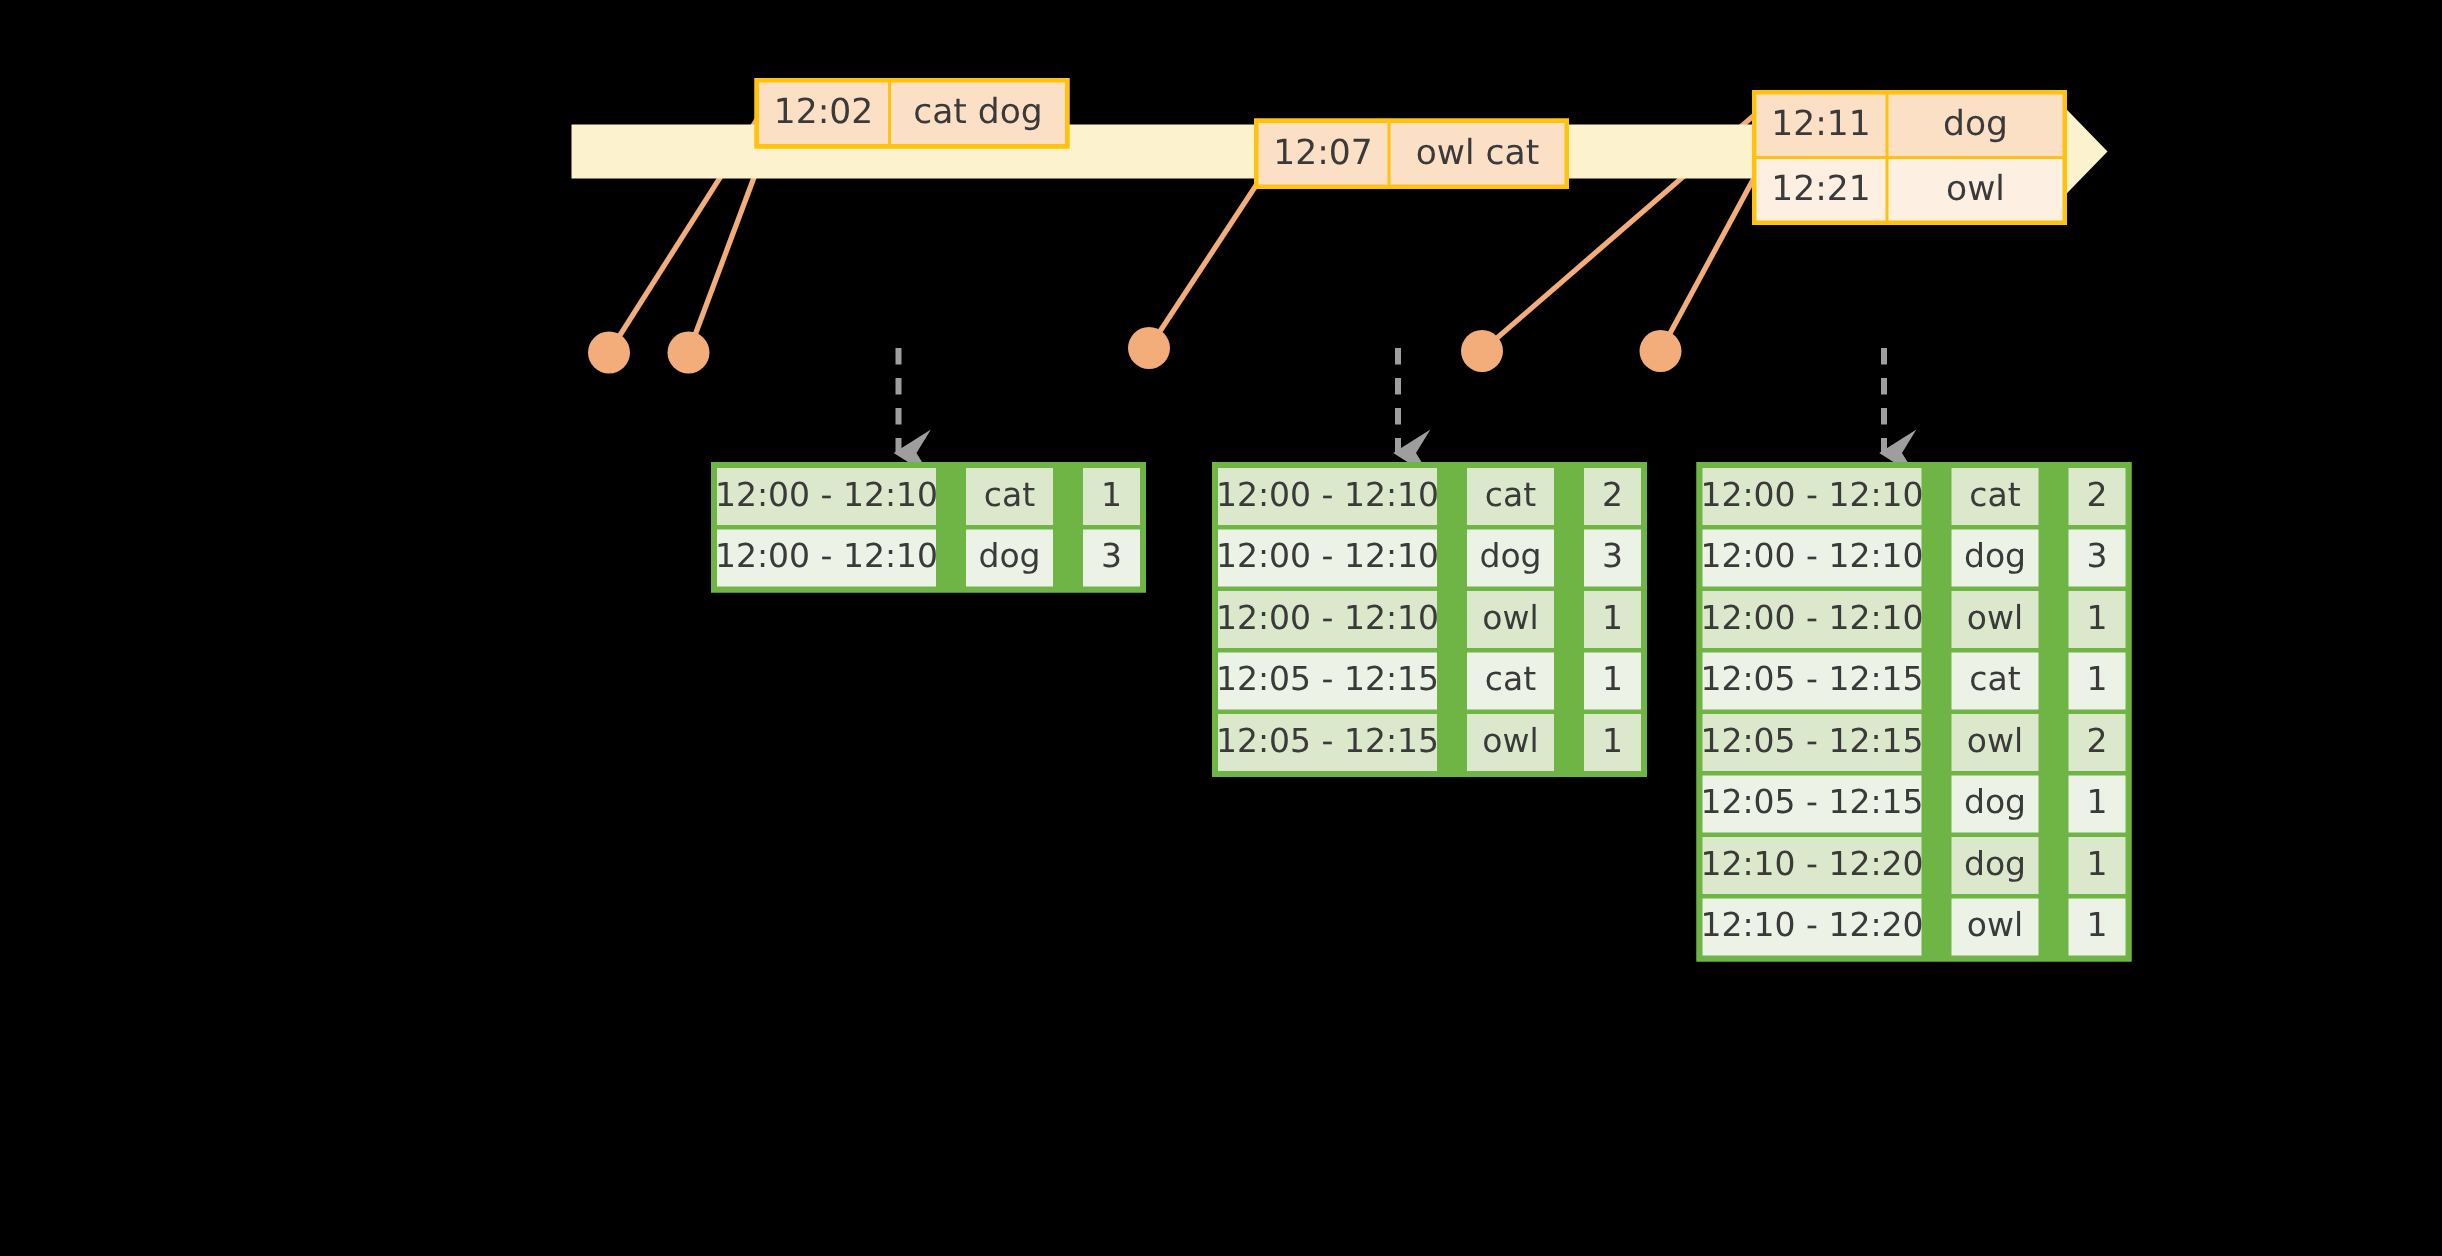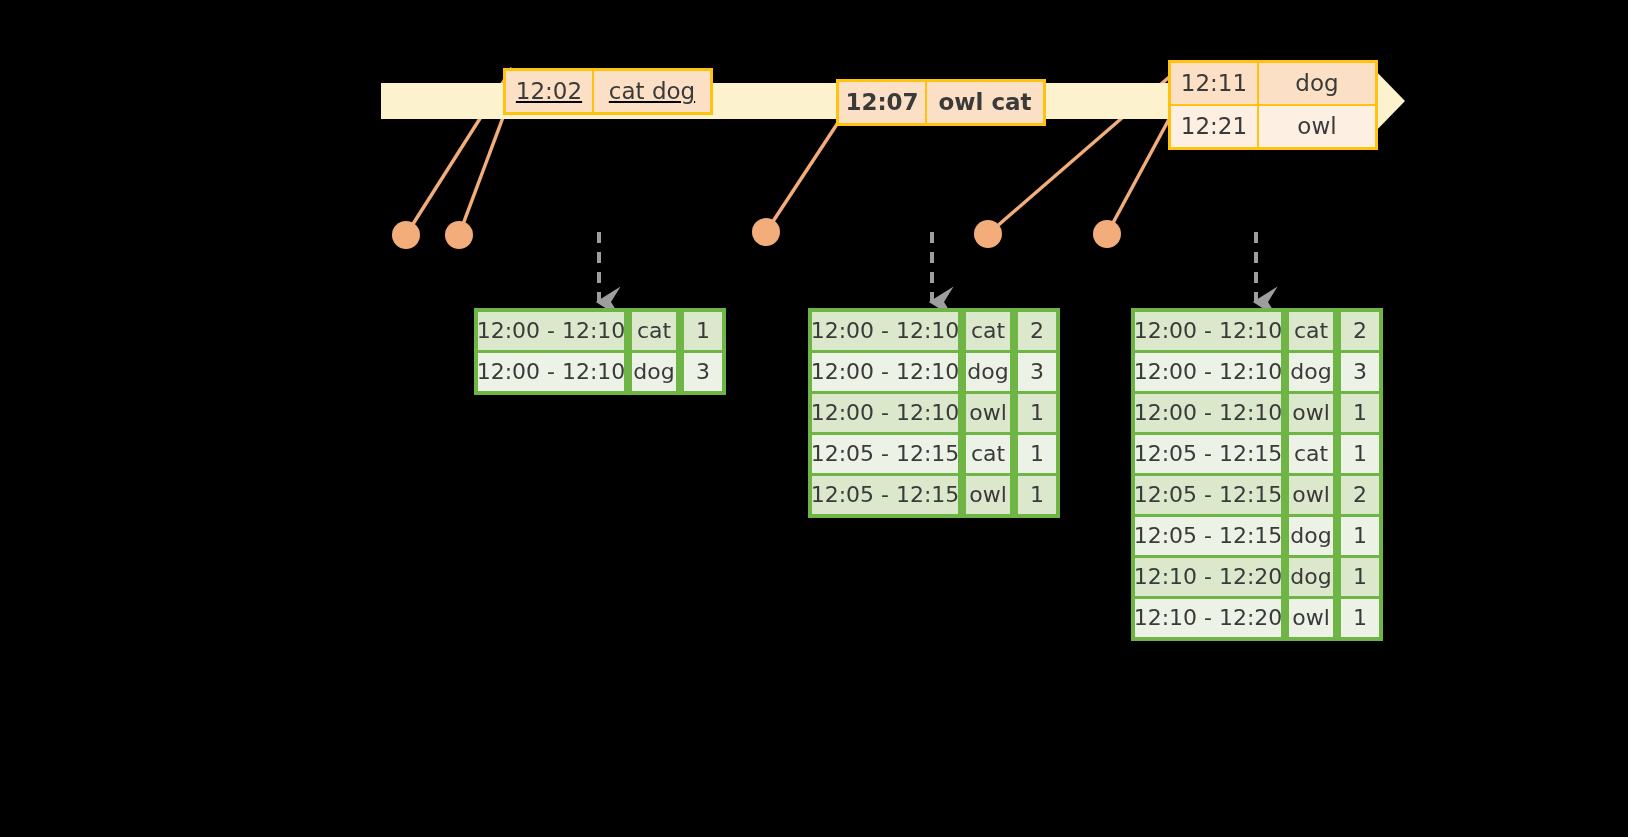--- a/index.html
+++ b/index.html
@@ -60,34 +60,34 @@
     position: absolute;
     border: 4px solid #6EB545;
     background: #6EB545;
     display: flex;
     flex-direction: column;
     gap: 3px;
     z-index: 5;
   }
   .agg-row {
     display: flex;
-    gap: 8px;
+    gap: 20px;
   }
   .agg-cell {
     color: #3a3a3a;
     font-size: 22px;
     line-height: 1;
     display: flex;
     align-items: center;
     justify-content: center;
     padding: 8px 0;
     white-space: nowrap;
   }
   .agg-cell.win   { width: 146px; }
-  .agg-cell.key   { width: 44px; }
+  .agg-cell.key   { width: 58px; }
   .agg-cell.count { width: 38px; }
   .agg-row.odd  .agg-cell { background: #DCE8CC; }
   .agg-row.even .agg-cell { background: #EDF2E7; }
 </style>
 </head>
 <body>
 
 <div id="stage">
 
   <svg id="wires" viewBox="0 0 1628 837" xmlns="http://www.w3.org/2000/svg">
@@ -112,28 +112,28 @@
     <circle cx="1107" cy="234" r="14" fill="#F2AD7A"></circle>
 
     <line x1="599" y1="232" x2="599" y2="302" stroke="#9E9E9E" stroke-width="4" stroke-dasharray="11 9" marker-end="url(#dash-arrow)"></line>
     <line x1="932" y1="232" x2="932" y2="302" stroke="#9E9E9E" stroke-width="4" stroke-dasharray="11 9" marker-end="url(#dash-arrow)"></line>
     <line x1="1256" y1="232" x2="1256" y2="302" stroke="#9E9E9E" stroke-width="4" stroke-dasharray="11 9" marker-end="url(#dash-arrow)"></line>
 
     <rect x="381" y="83" width="1000" height="36" fill="#FDF2CE"></rect>
     <path d="M1371,66 L1405,101 L1371,136 Z" fill="#FDF2CE"></path>
   </svg>
 
-  <div class="event-table" style="left:503px; top:68px;text-decoration:underline;">
+  <div class="event-table" style="left:503px; top:52px;">
     <div class="event-row odd">
       <div class="event-cell time">12:02</div>
       <div class="event-cell val">cat dog</div>
     </div>
   </div>
 
-  <div class="event-table" style="left:836px; top:79px;font-weight:bold;">
+  <div class="event-table" style="left:836px; top:79px;">
     <div class="event-row odd">
       <div class="event-cell time">12:07</div>
       <div class="event-cell val">owl cat</div>
     </div>
   </div>
 
   <div class="event-table" style="left:1168px; top:60px;">
     <div class="event-row odd">
       <div class="event-cell time">12:11</div>
       <div class="event-cell val">dog</div>

